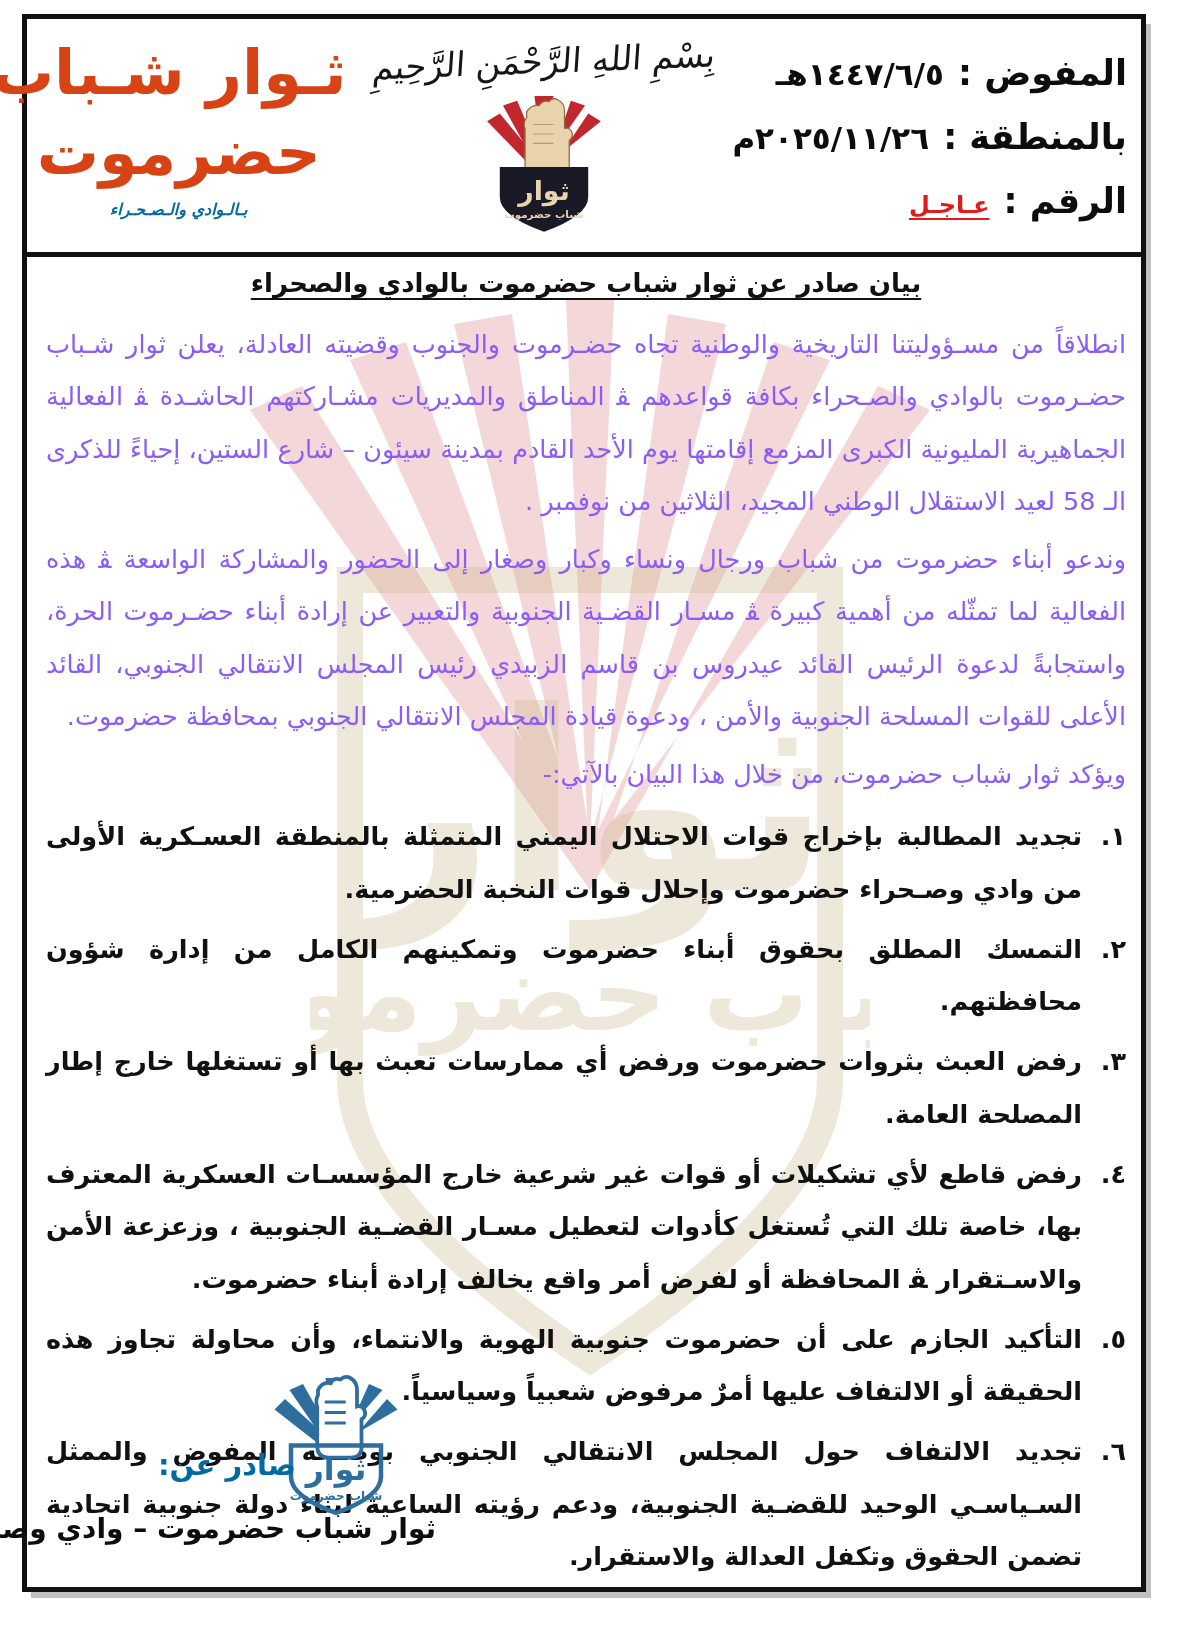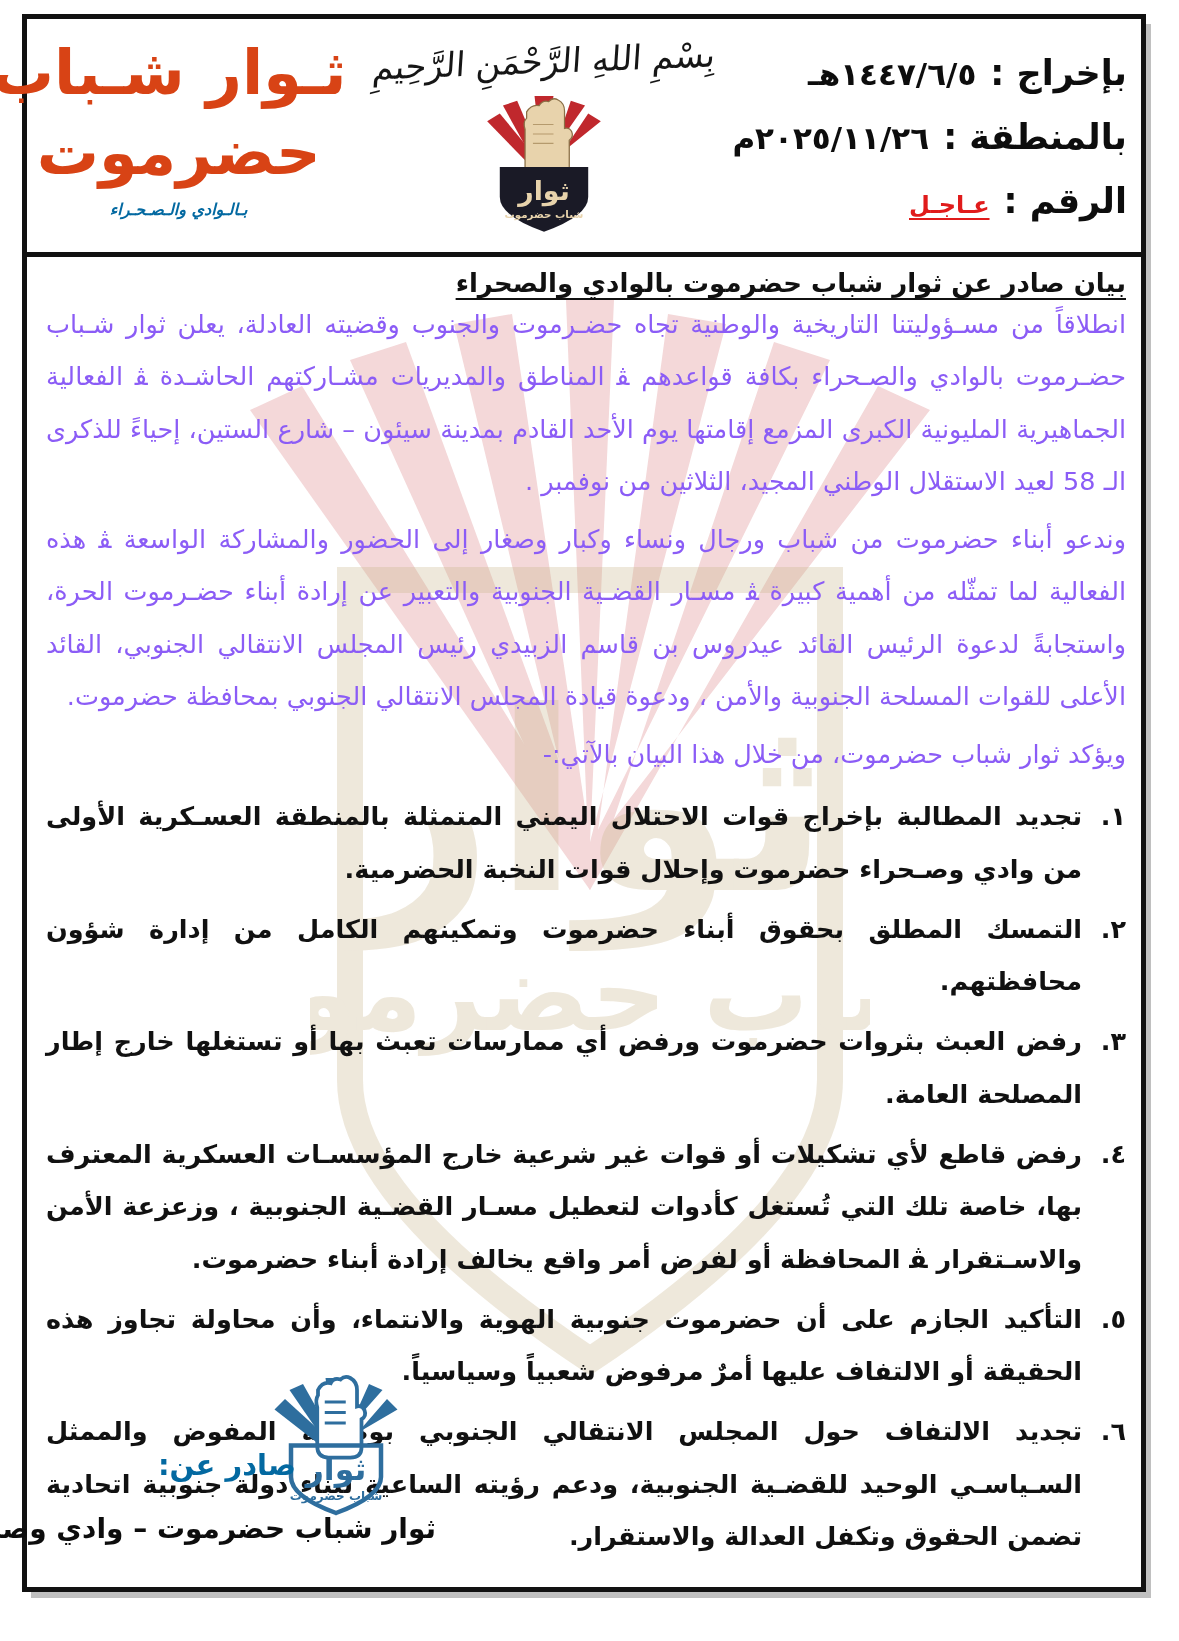--- a/index.html
+++ b/index.html
@@ -168,26 +168,27 @@
 
   
   .body-area {
     position: absolute;
     left: 46px;
     top: 268px;
     width: 1080px;
     z-index: 2;
   }
   .doc-title {
-    text-align: right;
+    text-align: center;
     font-size: 26px;
     font-weight: 700;
     color: #111;
     text-decoration: underline;
     text-underline-offset: 6px;
+    margin-bottom: 20px;
     letter-spacing: 0px;
   }
   p.para {
     font-size: 25.5px;
     line-height: 2.05;
     color: #8b5cf6;
     text-align: justify;
     text-justify: inter-word;
     margin: 0 0 6px 0;
     font-weight: 400;
@@ -283,21 +284,21 @@
       </svg>
     </div>
   </div>
 
   <div class="frame"></div>
 
   <div class="header">
 
     <div class="hd-fields">
       <div class="fld-row">
-        <span class="fld-label">بإخراج :</span>
+        <span class="fld-label">المفوض :</span>
         <span class="fld-value">١٤٤٧/٦/٥هـ</span>
       </div>
       <div class="fld-row">
         <span class="fld-label">بالمنطقة :</span>
         <span class="fld-value">٢٠٢٥/١١/٢٦م</span>
       </div>
       <div class="fld-row urgent">
         <span class="fld-label">الرقم :</span>
         <span class="fld-value urgent">عـاجـل</span>
       </div>

